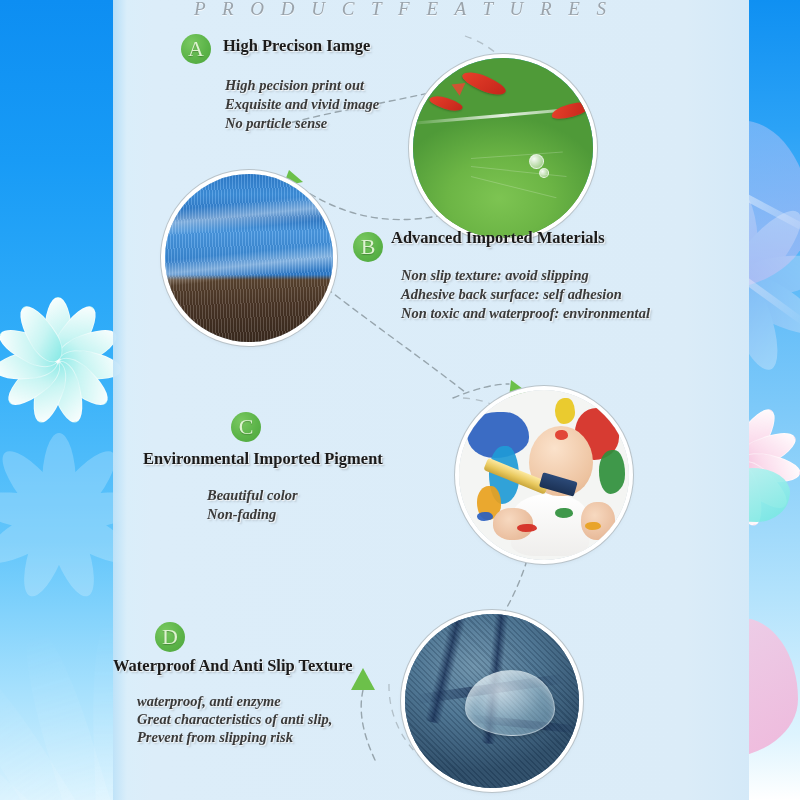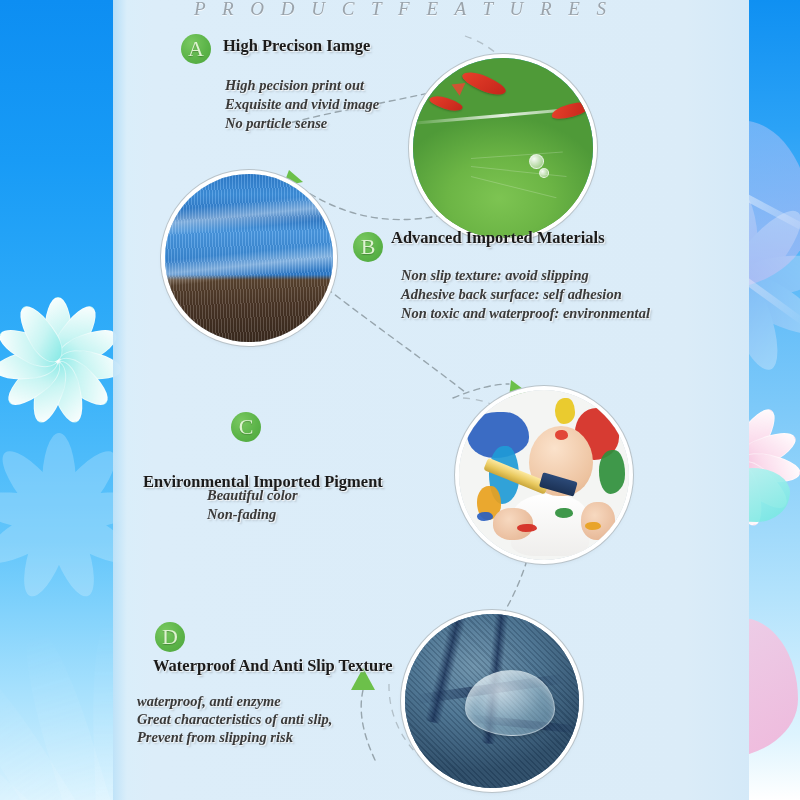--- a/index.html
+++ b/index.html
@@ -492,21 +492,21 @@
     <div class="photo" style="left:52px; top:174px; width:168px; height:168px;">
       <div class="inner img-fabric">
         <div class="fab-stripes"></div>
         <div class="fab-sheen" style="top:28px;"></div>
         <div class="fab-sheen" style="top:78px;"></div>
       </div>
     </div>
 
     <div class="feature">
       <div class="badge" style="left:118px; top:412px;">C</div>
-      <div class="f-title" style="left:30px; top:472px;">Environmental Imported Pigment</div>
+      <div class="f-title" style="left:30px; top:449px;">Environmental Imported Pigment</div>
       <div class="f-lines" style="left:94px; top:486px;">
         <div>Beautiful color</div>
         <div>Non-fading</div>
       </div>
     </div>
 
     <div class="photo" style="left:346px; top:390px; width:170px; height:170px;">
       <div class="inner img-baby">
         <div class="splat" style="left:8px;  top:22px; width:62px; height:46px; background:#2a5fc0;"></div>
         <div class="splat" style="left:30px; top:56px; width:30px; height:58px; background:#1f9ad6;"></div>
@@ -528,21 +528,21 @@
           <div class="splat" style="left:18px;  top:10px; width:16px; height:9px;  background:#2a5fc0;"></div>
           <div class="splat" style="left:58px;  top:22px; width:20px; height:8px;  background:#d42a22;"></div>
           <div class="splat" style="left:96px;  top:6px;  width:18px; height:10px; background:#2f8f3c;"></div>
           <div class="splat" style="left:126px; top:20px; width:16px; height:8px;  background:#e8a11e;"></div>
         </div>
       </div>
     </div>
 
     <div class="feature">
       <div class="badge" style="left:42px; top:622px;">D</div>
-      <div class="f-title" style="left:0px; top:656px;padding-left:40px;">Waterproof And Anti Slip Texture</div>
+      <div class="f-title" style="left:0px; top:656px;">Waterproof And Anti Slip Texture</div>
       <div class="f-lines" style="left:24px; top:692px; line-height:18px;">
         <div>waterproof, anti enzyme</div>
         <div>Great characteristics of anti slip,</div>
         <div>Prevent from slipping risk</div>
       </div>
     </div>
 
     <div class="photo" style="left:292px; top:614px; width:174px; height:174px;">
       <div class="inner img-water">
         <div class="wstreak" style="left:34px; top:-10px; width:16px; height:120px; transform:rotate(14deg);"></div>

